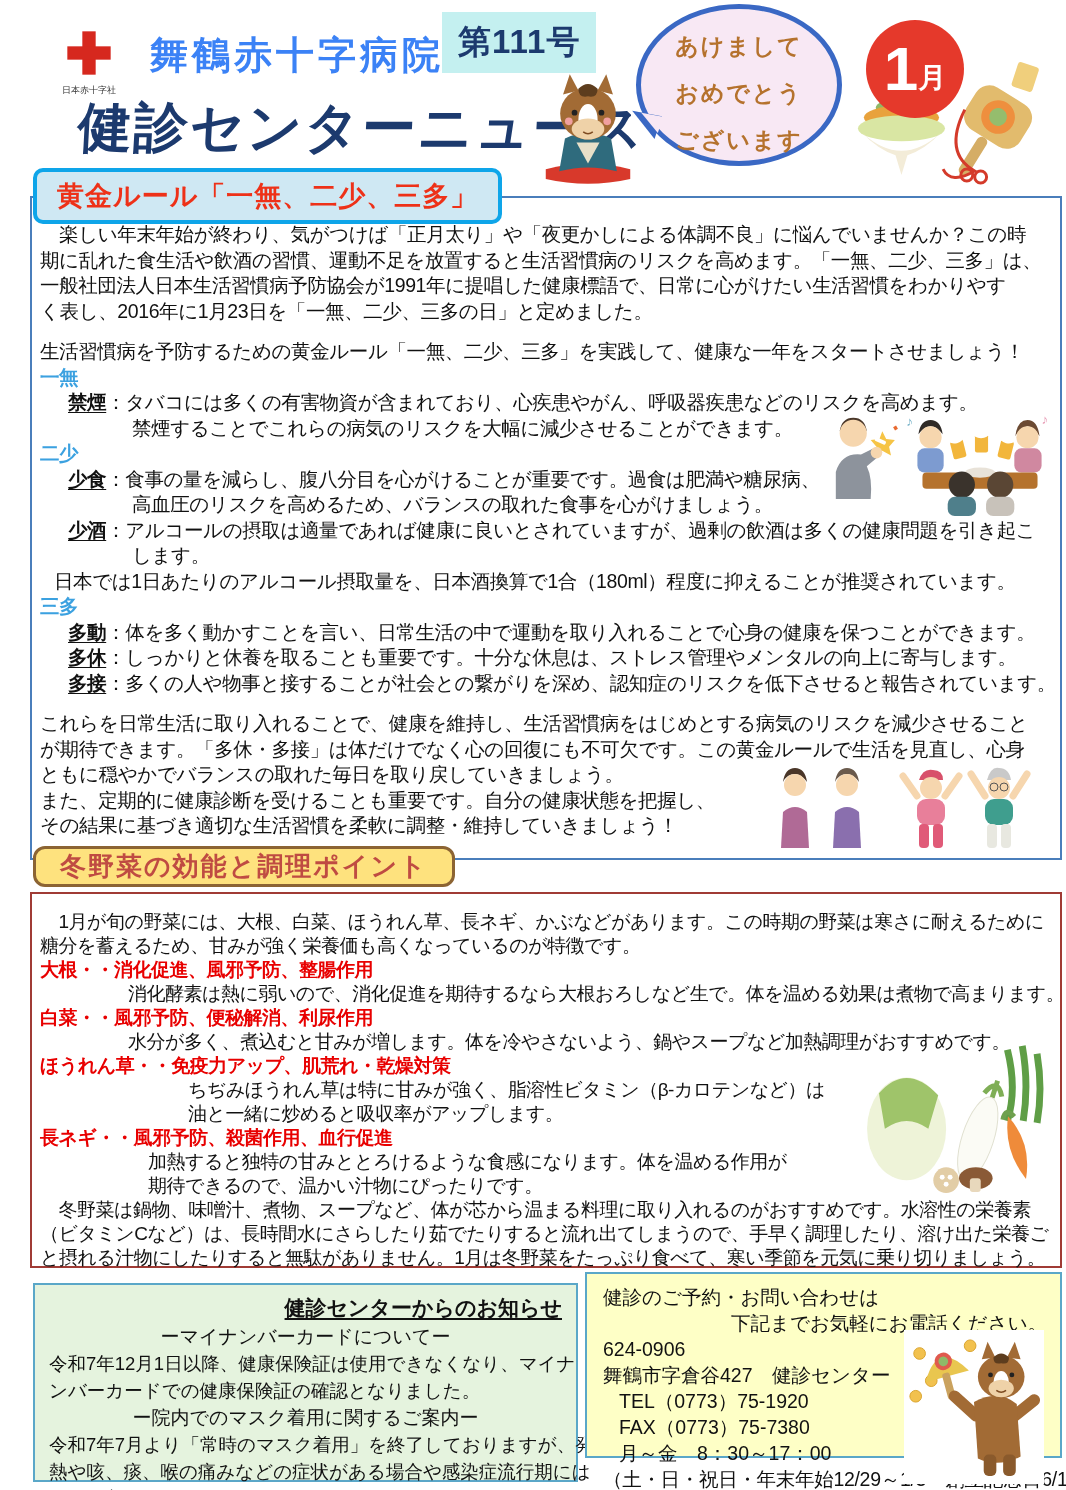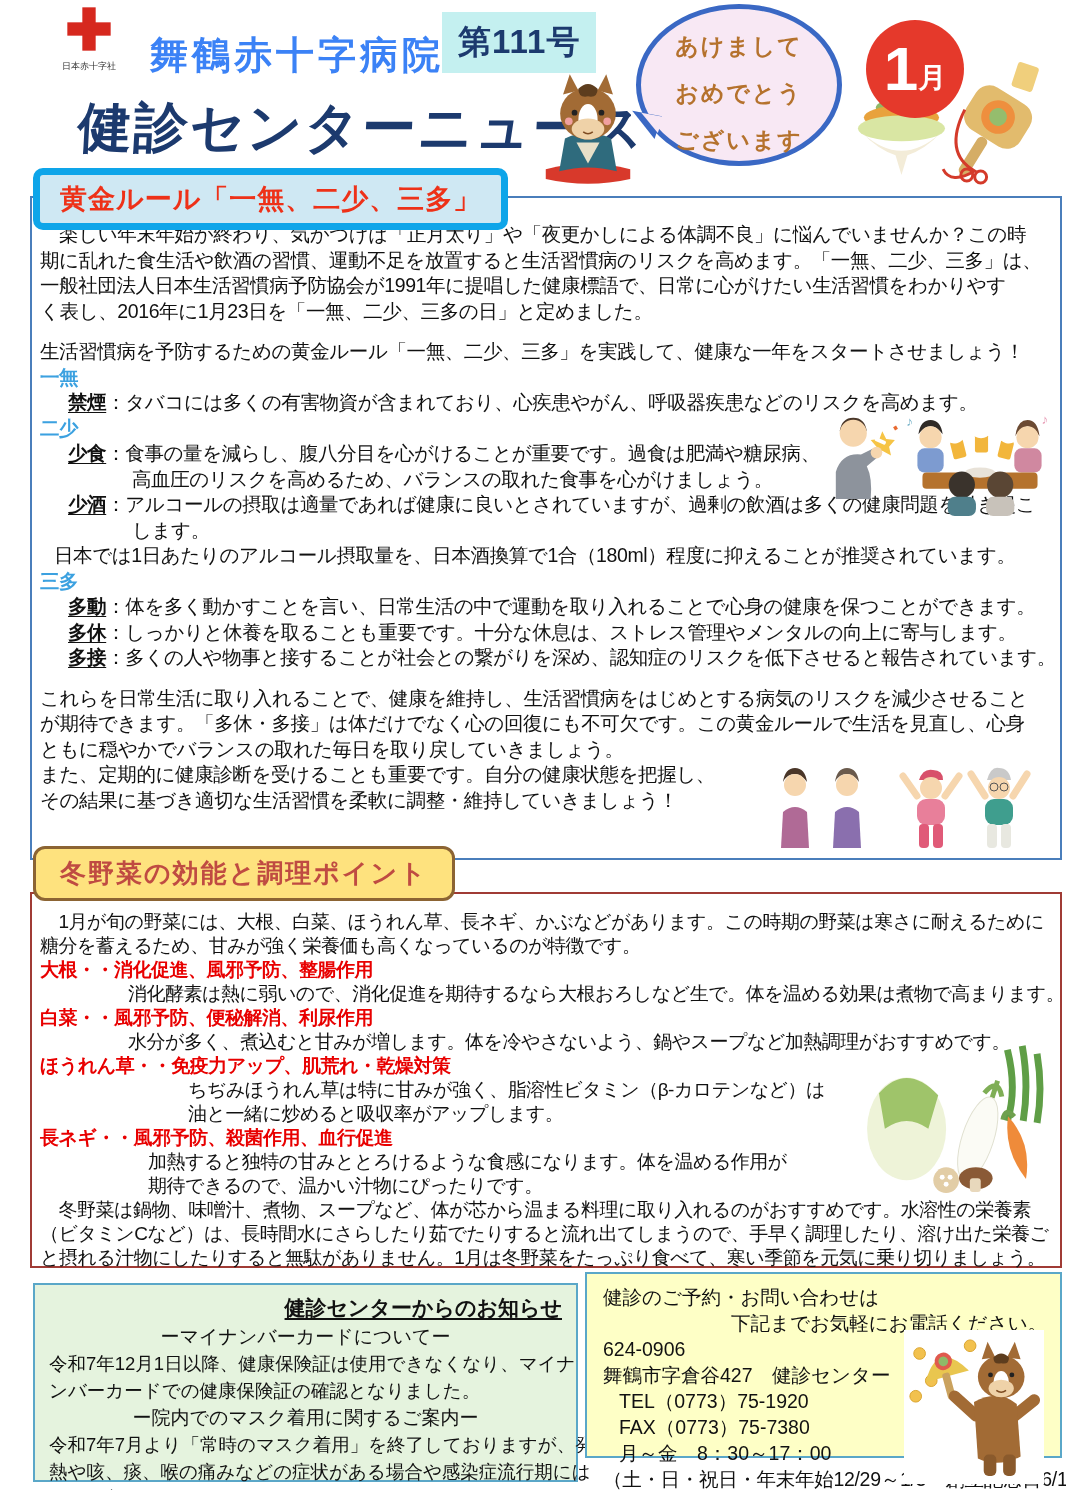--- a/index.html
+++ b/index.html
@@ -4,21 +4,21 @@
 <style>
   * { margin:0; padding:0; box-sizing:border-box; }
   html,body { background:#ffffff; }
   .page{
     position:relative; width:1066px; height:1490px; margin:0 auto;
     background:#ffffff; overflow:hidden;
     font-family:"Liberation Sans","DejaVu Sans",sans-serif;
     color:#111;
   }
   
-  .redcross{ position:absolute; left:50px; top:4px; width:78px; text-align:center; }
+  .redcross{ position:absolute; left:50px; top:28px; width:78px; text-align:center; }
   .redcross .org{ font-size:9px; color:#333; letter-spacing:0; margin-top:2px; }
   .hospital{ position:absolute; left:150px; top:30px; font-size:38px; font-weight:700; color:#3b82f6; letter-spacing:4px; }
   .issue{ position:absolute; left:442px; top:12px; background:#c4f0f0; color:#1c3a6e;
           font-size:33px; font-weight:800; padding:8px 16px; letter-spacing:1px; }
   .news-title{ position:absolute; left:78px; top:92px; font-size:54px; font-weight:900;
           color:#1c3a6e; letter-spacing:2px; transform:skewX(-3deg); }
   .horse-mascot{ position:absolute; left:540px; top:70px; }
   .bubble{ position:absolute; left:636px; top:4px; width:206px; height:162px;
            background:#f8e8f4; border:5px solid #3a68c4; border-radius:50%;
            display:flex; flex-direction:column; align-items:center; justify-content:center; z-index:2;}
@@ -31,39 +31,39 @@
     border-color:transparent #f8e8f4 transparent transparent; transform:rotate(18deg); }
   .month-badge{ position:absolute; left:866px; top:20px; width:98px; height:98px;
     background:#e5392b; border-radius:50%; color:#fff; z-index:3;
     display:flex; align-items:center; justify-content:center; }
   .m-num{ font-size:62px; font-weight:800; line-height:1; }
   .m-unit{ font-size:28px; font-weight:800; margin-top:18px; }
   .toys{ position:absolute; left:848px; top:58px; z-index:1; }
 
   
   .s1-header{ position:absolute; left:33px; top:168px; z-index:4;
-    background:#cfe8f3; border:7px solid #0ea5e9; border-radius:10px;
+    background:#cfe8f3; border:4px solid #0ea5e9; border-radius:10px;
     padding:6px 20px; font-size:27px; font-weight:800; color:#ee3118; letter-spacing:1px; }
   .s1-box{ position:absolute; left:30px; top:196px; width:1032px; height:664px;
     background:#fff; border:2px solid #4a7ebb; padding:24px 8px 0 8px; z-index:1; }
   .s1-box .ln{ font-size:19.5px; line-height:25.5px; letter-spacing:-0.4px; white-space:nowrap; }
   .sp{ height:15px; }
   .glabel{ color:#3ba1e0; font-weight:700; }
   .ind0{ margin-left:14px; }
   .ind1{ margin-left:28px; }
   .ind2{ margin-left:92px; }
   .term{ font-weight:700; text-decoration:underline; text-underline-offset:3px; }
   .ill-quit{ position:absolute; left:790px; top:212px; }
   .ill-beer{ position:absolute; left:872px; top:212px; }
   .ill-group{ position:absolute; left:734px; top:560px; }
 
   
   .s2-header{ position:absolute; left:33px; top:846px; z-index:4;
     background:#fee27e; border:3px solid #8c6433; border-radius:12px;
-    padding:7px 24px; font-size:26px; font-weight:800; color:#bf4b42; letter-spacing:2px; }
+    padding:0 24px; font-size:26px; font-weight:800; color:#bf4b42; letter-spacing:2px; }
   .s2-box{ position:absolute; left:30px; top:892px; width:1032px; height:376px;
     background:#fff; border:2px solid #a03b35; padding:16px 8px 0 8px; z-index:2; }
   .s2-box .ln{ font-size:19px; line-height:24px; letter-spacing:-0.5px; white-space:nowrap; }
   .veg-h{ color:#e80000; font-weight:700; letter-spacing:0; }
   .vind1{ margin-left:88px; }
   .vind2{ margin-left:148px; }
   .vind3{ margin-left:108px; }
   .ill-veg{ position:absolute; left:826px; top:136px; }
 
   
@@ -153,20 +153,21 @@
 
   <div class="s1-box">
     <div class="ln">　楽しい年末年始が終わり、気がつけば「正月太り」や「夜更かしによる体調不良」に悩んでいませんか？この時</div>
     <div class="ln">期に乱れた食生活や飲酒の習慣、運動不足を放置すると生活習慣病のリスクを高めます。「一無、二少、三多」は、</div>
     <div class="ln">一般社団法人日本生活習慣病予防協会が1991年に提唱した健康標語で、日常に心がけたい生活習慣をわかりやす</div>
     <div class="ln">く表し、2016年に1月23日を「一無、二少、三多の日」と定めました。</div>
     <div class="sp"></div>
     <div class="ln">生活習慣病を予防するための黄金ルール「一無、二少、三多」を実践して、健康な一年をスタートさせましょう！</div>
     <div class="ln glabel">一無</div>
     <div class="ln ind1"><span class="term">禁煙</span><span>：タバコには多くの有害物資が含まれており、心疾患やがん、呼吸器疾患などのリスクを高めます。</span></div>
+    <div class="ln ind2">禁煙することでこれらの病気のリスクを大幅に減少させることができます。</div>
     <div class="ln glabel">二少</div>
     <div class="ln ind1"><span class="term">少食</span><span>：食事の量を減らし、腹八分目を心がけることが重要です。過食は肥満や糖尿病、</span></div>
     <div class="ln ind2">高血圧のリスクを高めるため、バランスの取れた食事を心がけましょう。</div>
     <div class="ln ind1"><span class="term">少酒</span><span>：アルコールの摂取は適量であれば健康に良いとされていますが、過剰の飲酒は多くの健康問題を引き起こ</span></div>
     <div class="ln ind2">します。</div>
     <div class="ln ind0">日本では1日あたりのアルコール摂取量を、日本酒換算で1合（180ml）程度に抑えることが推奨されています。</div>
     <div class="ln glabel">三多</div>
     <div class="ln ind1"><span class="term">多動</span><span>：体を多く動かすことを言い、日常生活の中で運動を取り入れることで心身の健康を保つことができます。</span></div>
     <div class="ln ind1"><span class="term">多休</span><span>：しっかりと休養を取ることも重要です。十分な休息は、ストレス管理やメンタルの向上に寄与します。</span></div>
     <div class="ln ind1"><span class="term">多接</span><span>：多くの人や物事と接することが社会との繋がりを深め、認知症のリスクを低下させると報告されています。</span></div>

